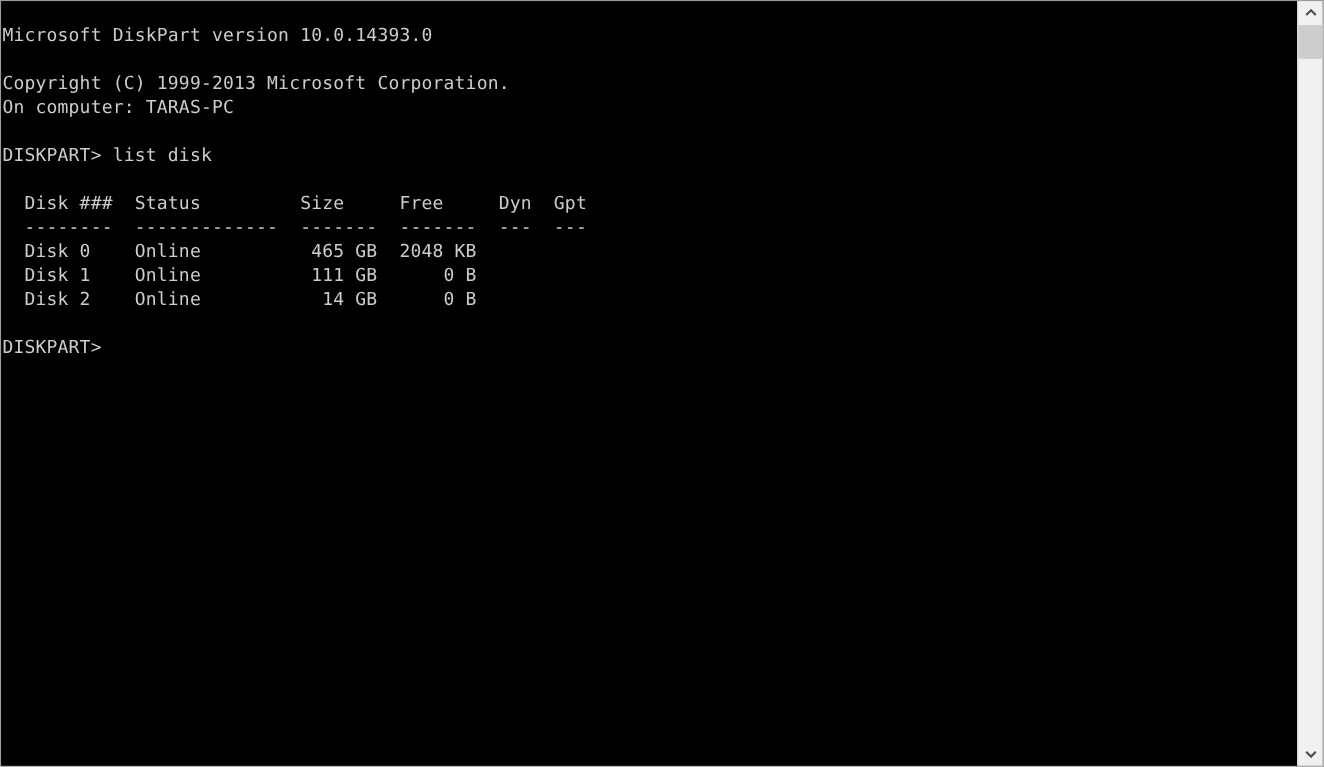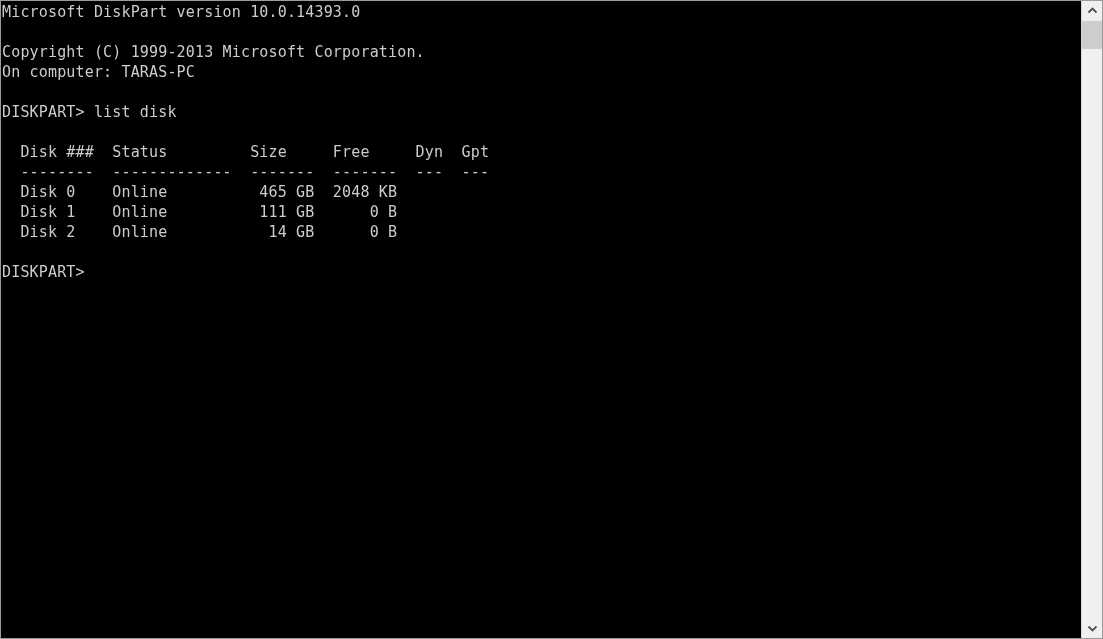--- a/index.html
+++ b/index.html
@@ -102,21 +102,21 @@
     flex: 1 1 auto;
     display: flex;
     background: #000000;
     min-height: 0;
   }
   .console {
     flex: 1 1 auto;
     background: #000000;
     overflow: hidden;
     position: relative;
-    padding-top: 1px;
+    padding-top: 18px;
   }
   .console pre {
     margin: 0;
     padding: 0 0 0 1px;
     font-family: "DejaVu Sans Mono", "Liberation Mono", monospace;
     font-size: 15px;
     line-height: 20px;
     color: #cccccc;
     white-space: pre;
     letter-spacing: 0.16px;

